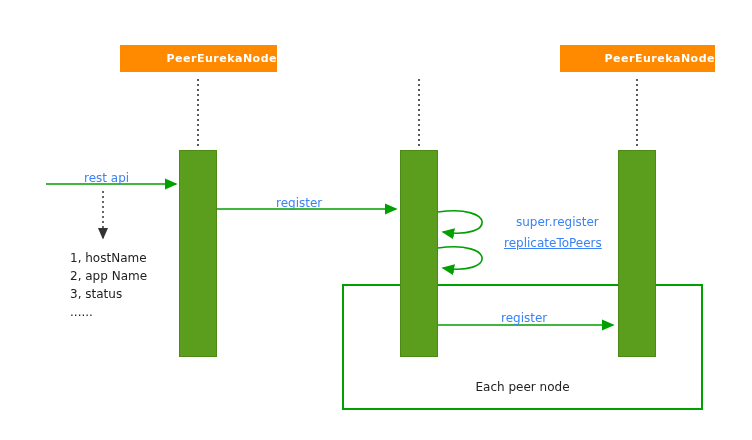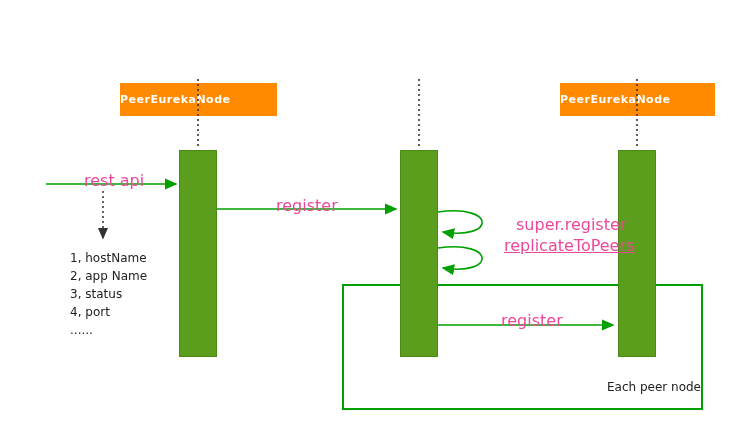--- a/index.html
+++ b/index.html
@@ -2,51 +2,51 @@
 <html><head>
 <meta charset="utf-8">
 <style>
   html,body{margin:0;padding:0;background:#ffffff;}
   .stage{
     position:relative;width:752px;height:440px;background:#ffffff;overflow:hidden;
     font-family:"DejaVu Sans", sans-serif;
   }
   
   .head{
-    position:absolute;top:45px;height:33px;background:#FF8A00;color:#ffffff;
-    display:flex;align-items:center;justify-content:flex-start;
-    font-size:11px;font-weight:bold;letter-spacing:.5px;margin-top:38px;
+    position:absolute;top:45px;height:27px;background:#FF8A00;color:#ffffff;
+    display:flex;align-items:center;justify-content:flex-end;
+    font-size:11px;font-weight:bold;letter-spacing:.5px;
   }
   .h1{left:120px;width:157px;}
   .h2{left:300px;width:238px;}
   .h3{left:560px;width:155px;}
   
   .bar{
     position:absolute;top:150px;height:207px;width:38px;
     background:#5B9E1D;border:1px solid #4d8a15;box-sizing:border-box;z-index:2;
   }
   .b1{left:179px;}
   .b2{left:400px;}
   .b3{left:618px;}
   
   .frame{
     position:absolute;left:342px;top:284px;width:361px;height:126px;
     border:2px solid #00A000;box-sizing:border-box;z-index:1;
   }
   .frame-label{
-    position:absolute;left:0;right:0;bottom:14px;text-align:right;
+    position:absolute;left:0;right:0;bottom:14px;text-align:center;
     font-size:12px;color:#222222;
   }
   
   .overlay{position:absolute;left:0;top:0;z-index:3;pointer-events:none;}
   .lifeline{stroke:#333333;stroke-width:1.6;stroke-dasharray:2 3;fill:none;}
   .garrow{stroke:#00A000;stroke-width:1.6;fill:none;}
   .barrow{stroke:#333333;stroke-width:1.5;stroke-dasharray:2 3;fill:none;}
   
-  .lbl{position:absolute;font-size:16px;color:#ec4899;z-index:4;white-space:nowrap;}
+  .lbl{position:absolute;font-size:12px;color:#3b82f6;z-index:4;white-space:nowrap;}
   .lbl-restapi{left:84px;top:171px;}
   .lbl-register1{left:276px;top:196px;}
   .lbl-super{left:516px;top:215px;}
   .lbl-replicate{left:504px;top:236px;text-decoration:underline;}
   .lbl-register2{left:501px;top:311px;}
   .note{
     position:absolute;left:58px;top:249px;z-index:4;
     font-size:12px;color:#222222;line-height:18px;margin-left:12px;
   }
 </style>
@@ -99,17 +99,16 @@
   <div class="lbl lbl-restapi">rest api</div>
   <div class="lbl lbl-register1">register</div>
   <div class="lbl lbl-super">super.register</div>
   <div class="lbl lbl-replicate">replicateToPeers</div>
   <div class="lbl lbl-register2">register</div>
 
   <div class="note">
     <div>1, hostName</div>
     <div>2, app Name</div>
     <div>3, status</div>
-    <div>4, port</div>
     <div>......</div>
   </div>
 
 </div>
 
 </body></html>

